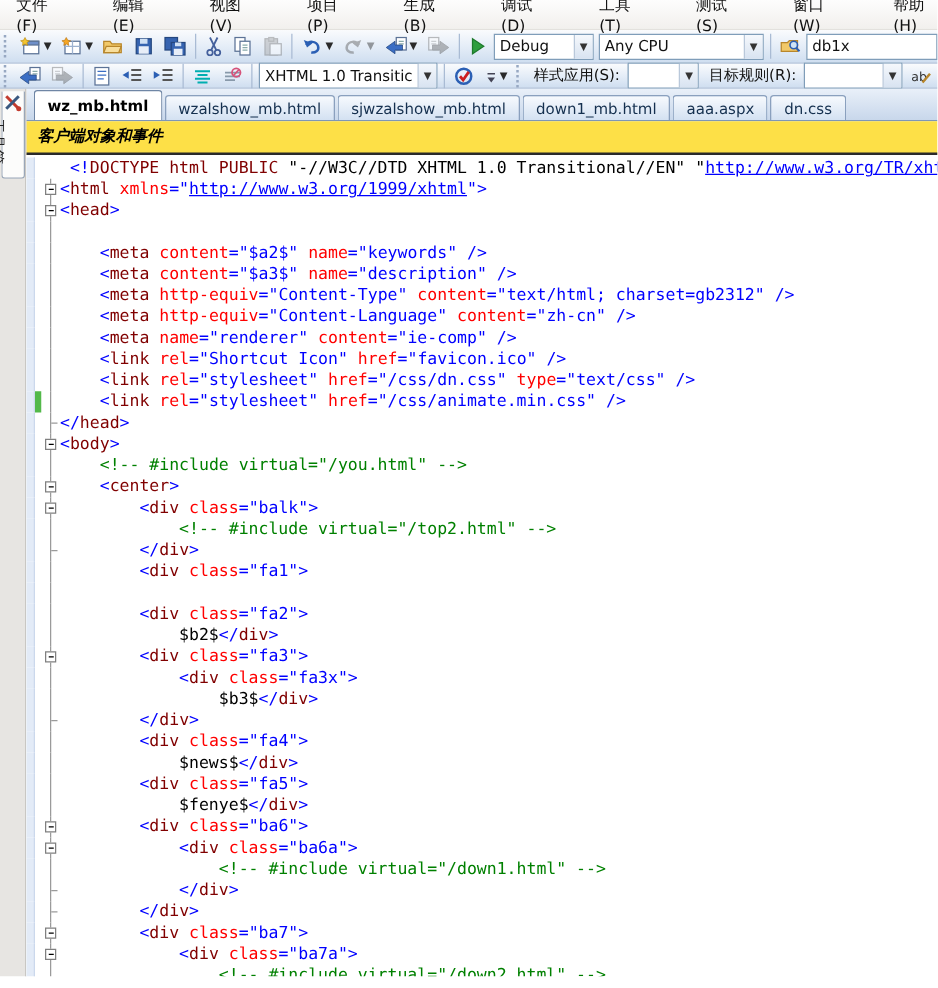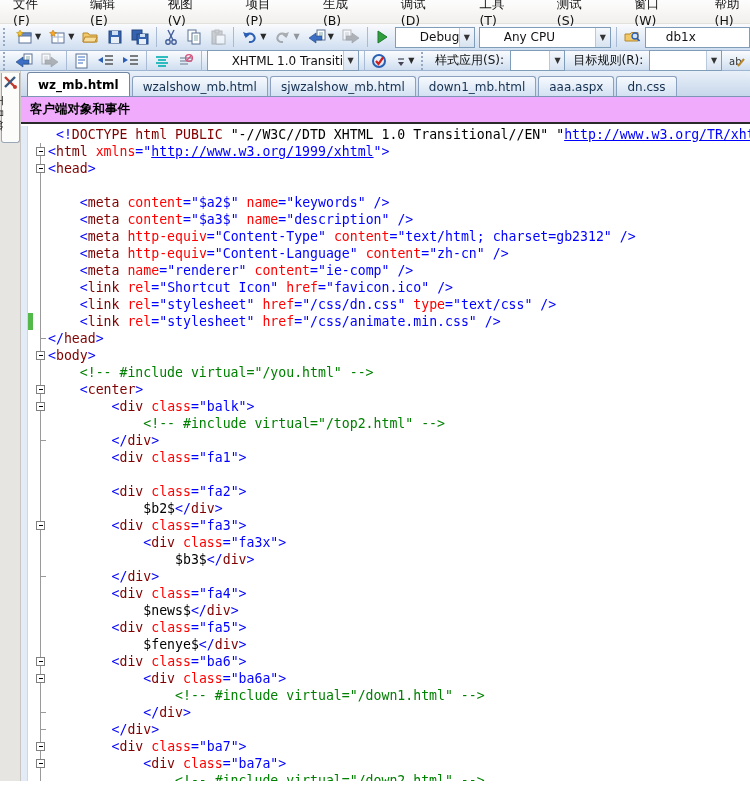--- a/index.html
+++ b/index.html
@@ -13,41 +13,41 @@
   
   .toolbar { display:flex; align-items:center; background:linear-gradient(#FAFBFD 0%,#E3ECF7 55%,#CFDEF0 100%); border-bottom:1px solid #9FB4D1; }
   .tb1 { height:27px; }
   .tb2 { height:20px; }
   .grip { width:5px; height:18px; border-left:2px dotted #97A8C2; margin:0 4px 0 3px; }
   .btn { display:flex; align-items:center; height:22px; padding:0 3px; border:1px solid transparent; border-radius:2px; }
   .btn.disabled { filter:grayscale(1) opacity(.45); }
   .btn svg { display:block; }
   .ddarrow { font-size:8px; color:#2A2A2A; margin-left:2px; line-height:8px; }
   .sep { width:1px; height:20px; background:#A9BBD4; margin:0 3px; }
-  .combo { display:flex; align-items:center; height:21px; background:#fff; border:1px solid #7F9DB9; font-size:12px; color:#111; margin:0 2px;padding-left:20px; }
+  .combo { display:flex; align-items:center; height:21px; background:#fff; border:1px solid #7F9DB9; font-size:12px; color:#111; margin:0 2px; }
   .combo .cval { flex:1; padding:0 4px; white-space:nowrap; overflow:hidden; }
   .combo .cbtn { width:15px; align-self:stretch; background:linear-gradient(#F5F8FC,#D8E3F1); border-left:1px solid #B9C8DA; display:flex; align-items:center; justify-content:center; font-size:8px; color:#333; }
-  .textbox { height:21px; background:#fff; border:1px solid #7F9DB9; font:12px "DejaVu Sans",sans-serif; padding:0 20px; color:#111; }
+  .textbox { height:21px; background:#fff; border:1px solid #7F9DB9; font:12px "DejaVu Sans",sans-serif; padding:0 4px; color:#111; }
   .tlabel { font-size:12px; color:#111; margin:0 4px 0 6px; white-space:nowrap; }
 
   
   .workspace { display:flex; height:710px;border-radius:29px; }
   .dockstrip { width:21px; background:#E7E5E2; border-right:1px solid #C9C7C3; position:relative; }
   .toolbox-tab { position:absolute; top:2px; left:1px; width:19px; height:70px; background:#FCFCFB; border:1px solid #9AA7B8; border-top:none; border-radius:0 0 3px 3px; }
   .toolbox-label { position:absolute; top:22px; left:3px; font-size:11.5px; color:#222; transform:rotate(90deg); transform-origin:left top; white-space:nowrap; letter-spacing:1px; }
 
   .editorcol { flex:1; display:flex; flex-direction:column; min-width:0; }
 
   
   .tabrow { height:26px; display:flex; align-items:flex-end; background:linear-gradient(#E9F0F9,#C8D7EB); padding-left:6px; border-bottom:1px solid #7E96B6; }
   .tab { height:20px; display:flex; align-items:center; padding:0 10px; margin-right:2px; font-size:12px; color:#15304F; background:linear-gradient(#F7FAFE,#D3E1F2); border:1px solid #8AA0BE; border-bottom:none; border-radius:3px 3px 0 0; white-space:nowrap; }
   .tab.active { height:24px; background:#fff; font-weight:bold; color:#000; border-color:#6F86A5; position:relative; z-index:2; }
 
   
-  .navbar { height:27px; background:#f0abfc; display:flex; align-items:center; padding-left:9px; border-bottom:2px solid #2A2A2A; }
+  .navbar { height:27px; background:#fde047; display:flex; align-items:center; padding-left:9px; border-bottom:2px solid #2A2A2A;font-style:italic; }
   .navbar .navtext { font-size:12.5px; font-weight:bold; color:#000; }
 
   
   .code { flex:1; background:#fff; overflow:hidden; position:relative; padding-top:2px; }
   .ln { display:flex; height:17px; align-items:stretch; }
   .m-sel { width:7px; background:#E3EBF7; border-right:1px solid #CBD8EC; flex:none; }
   .m-chg { width:5px; flex:none; }
   .ln.chg .m-chg { background:#53B94A; }
   .m-out { width:15px; flex:none; position:relative; }
   .vline { position:absolute; left:7px; top:0; bottom:0; width:1px; background:#9A9A9A; }

